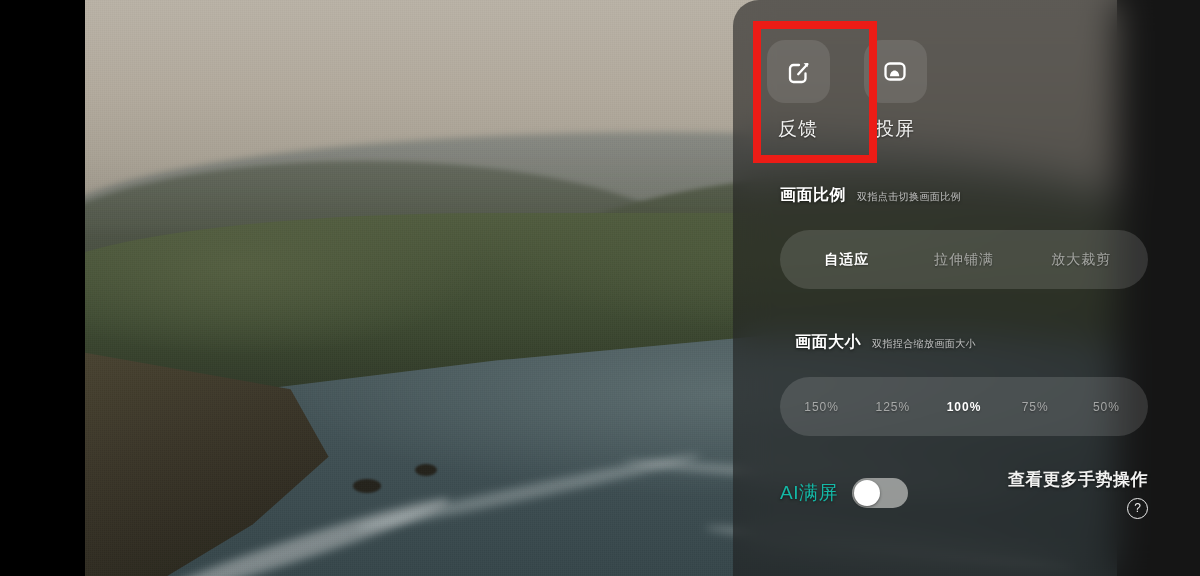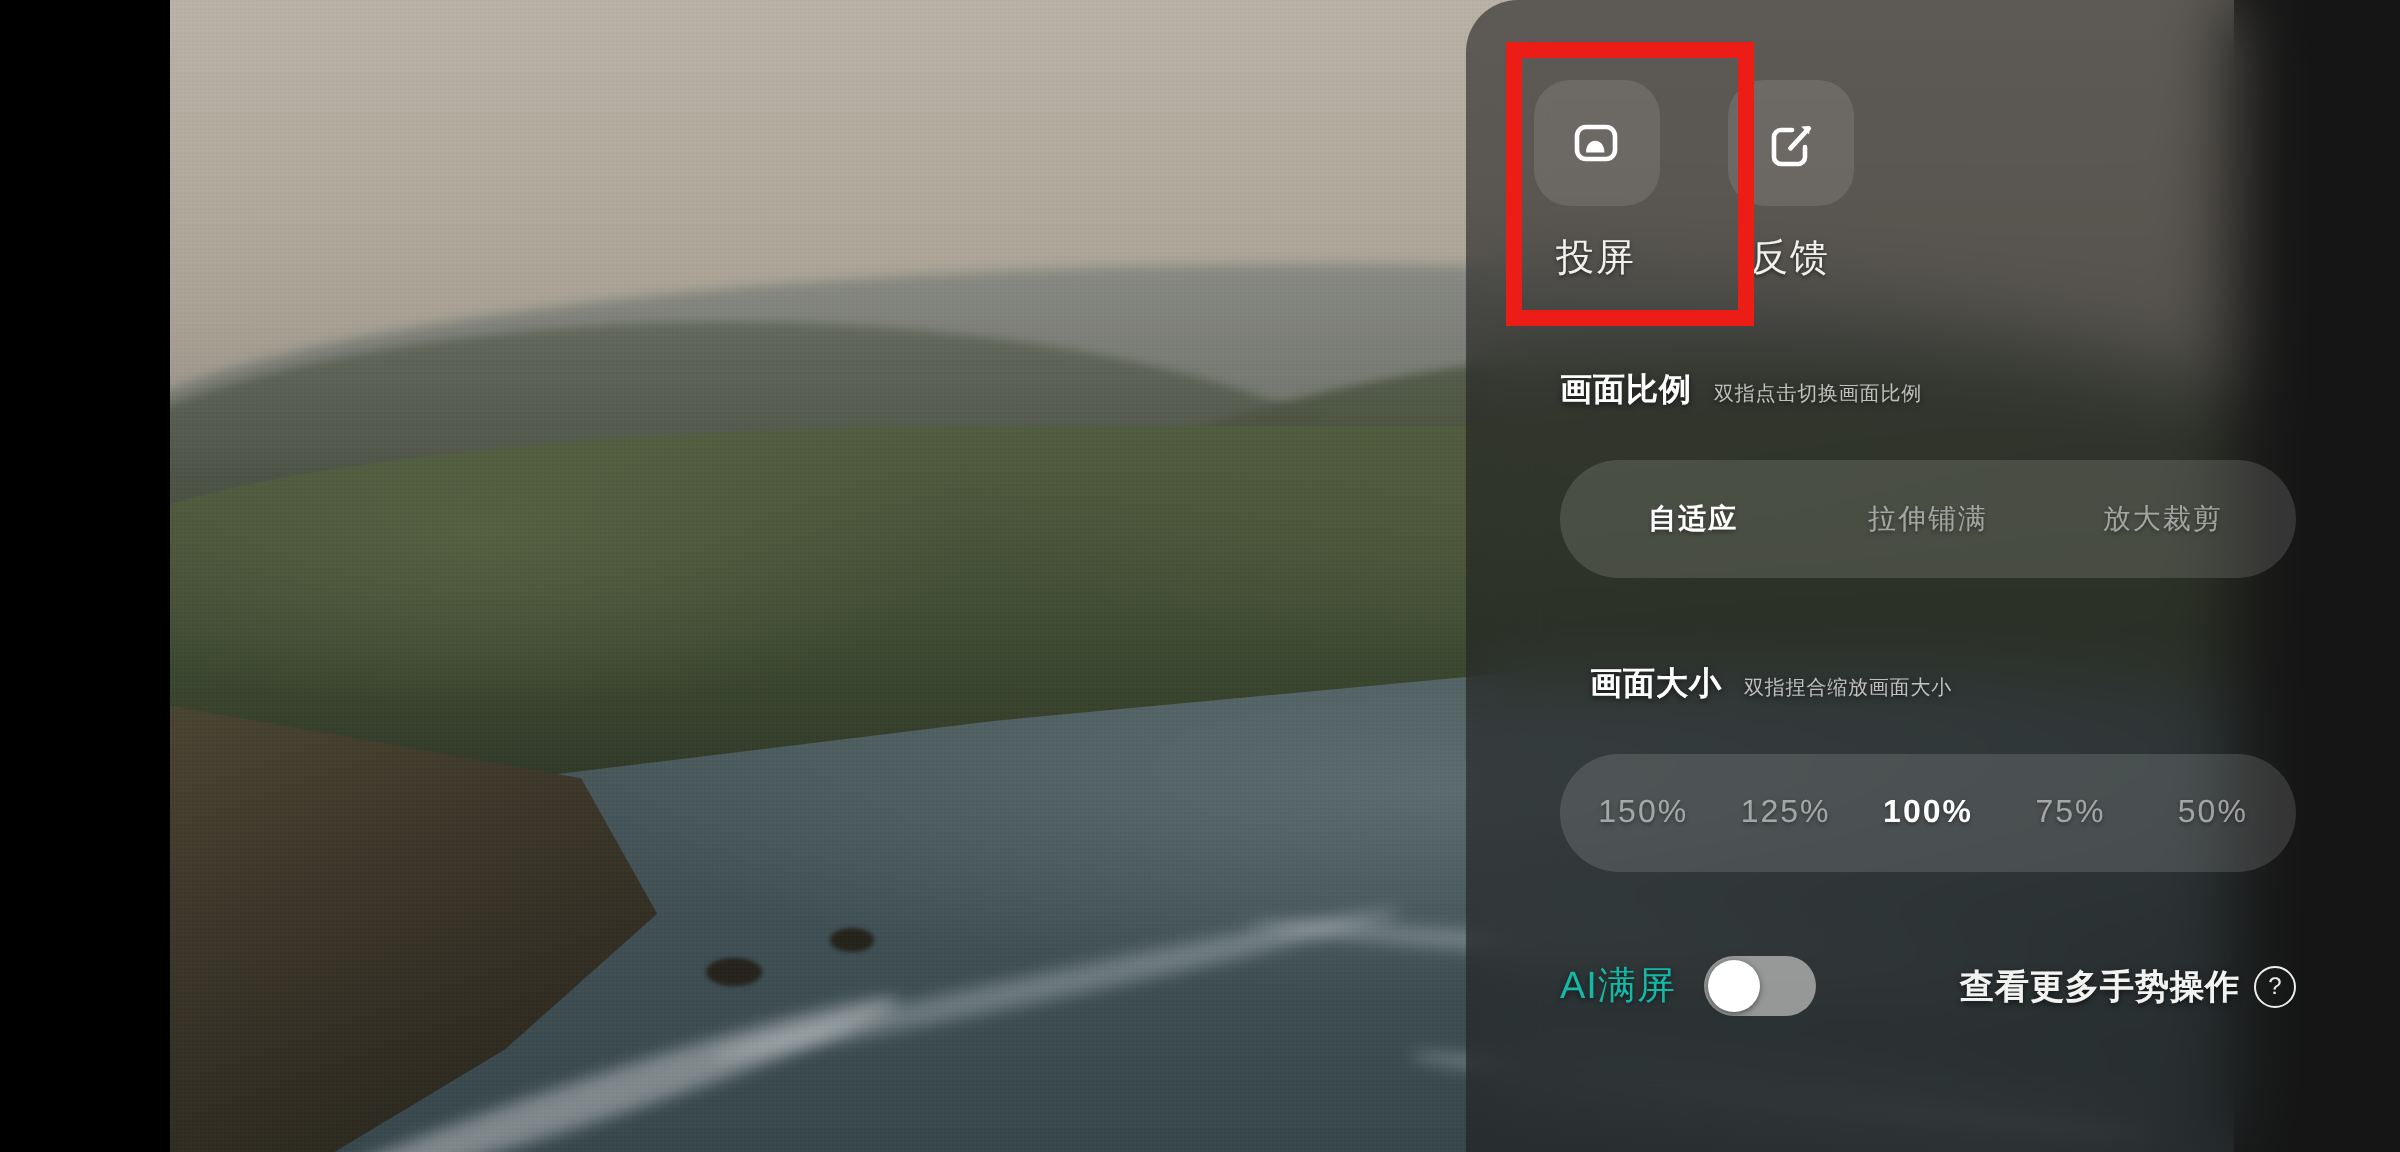--- a/index.html
+++ b/index.html
@@ -242,21 +242,21 @@
   }
   #ratio-pill .seg { font-size: 14px; }
 
   #zoom-pill {
     left: 780px;
     top: 377px;
     width: 368px;
     height: 59px;
     padding: 0 6px;
   }
-  #zoom-pill .seg { font-size: 16px; }
+  #zoom-pill .seg { font-size: 12px; }
 
   
   .bottom-row {
     position: absolute;
     left: 780px;
     top: 476px;
     width: 368px;
     height: 34px;
     display: flex;
     align-items: center;
@@ -284,23 +284,24 @@
     top: 2px;
     width: 26px;
     height: 26px;
     border-radius: 50%;
     background: #ffffff;
     box-shadow: 0 1px 3px rgba(0,0,0,0.45);
   }
   .gesture-link {
     margin-left: auto;
     display: flex;
-    align-items: center;
+    align-items: flex-end;
     gap: 7px;
     white-space: nowrap;
+    flex-direction: column;
   }
   .gesture-text {
     font-size: 17px;
     font-weight: bold;
     color: #f2f2f1;
     letter-spacing: 0.5px;
     text-shadow: 0 1px 3px rgba(0,0,0,0.65);
   }
   .q-mark {
     width: 19px;
@@ -343,41 +344,41 @@
   <div class="bar-right"></div>
 
   <div class="panel">
 
     <div class="quick-row">
 
       <div class="quick-item">
         <div class="tile">
           <span>
             <svg width="32" height="32" viewBox="0 0 32 32" fill="none">
-              <rect x="6.5" y="7.5" width="19" height="16" rx="4.5" stroke="#ffffff" stroke-width="2.3"></rect>
-              <path d="M11 20.2 C11 16.6 13.2 14.4 15.6 14.4 C18 14.4 20.2 16.6 20.2 20.2 Z" fill="#ffffff"></path>
-            </svg>
-          </span>
-        </div>
-        <div class="quick-label">投屏</div>
-      </div>
-
-      <div class="quick-item">
-        <div class="tile">
-          <span>
-            <svg width="32" height="32" viewBox="0 0 32 32" fill="none">
               <path d="M23.5 17.5 V22.5 A3.5 3.5 0 0 1 20 26 H11.5 A3.5 3.5 0 0 1 8 22.5 V12.5 A3.5 3.5 0 0 1 11.5 9 H17" stroke="#ffffff" stroke-width="2.3" stroke-linecap="round"></path>
               <path d="M16.2 18.2 L25.4 8.2" stroke="#ffffff" stroke-width="2.3" stroke-linecap="round"></path>
               <path d="M21.6 7.2 L25.8 7.0 L25.6 11.2 Z" fill="#ffffff"></path>
             </svg>
           </span>
         </div>
         <div class="quick-label">反馈</div>
       </div>
 
+      <div class="quick-item">
+        <div class="tile">
+          <span>
+            <svg width="32" height="32" viewBox="0 0 32 32" fill="none">
+              <rect x="6.5" y="7.5" width="19" height="16" rx="4.5" stroke="#ffffff" stroke-width="2.3"></rect>
+              <path d="M11 20.2 C11 16.6 13.2 14.4 15.6 14.4 C18 14.4 20.2 16.6 20.2 20.2 Z" fill="#ffffff"></path>
+            </svg>
+          </span>
+        </div>
+        <div class="quick-label">投屏</div>
+      </div>
+
 
     </div>
 
     <div class="section-head" style="left:47px; top:185px;">
       <span class="section-title">画面比例</span>
       <span class="section-hint">双指点击切换画面比例</span>
     </div>
 
     <div class="section-head" style="left:62px; top:332px;">
       <span class="section-title">画面大小</span>

